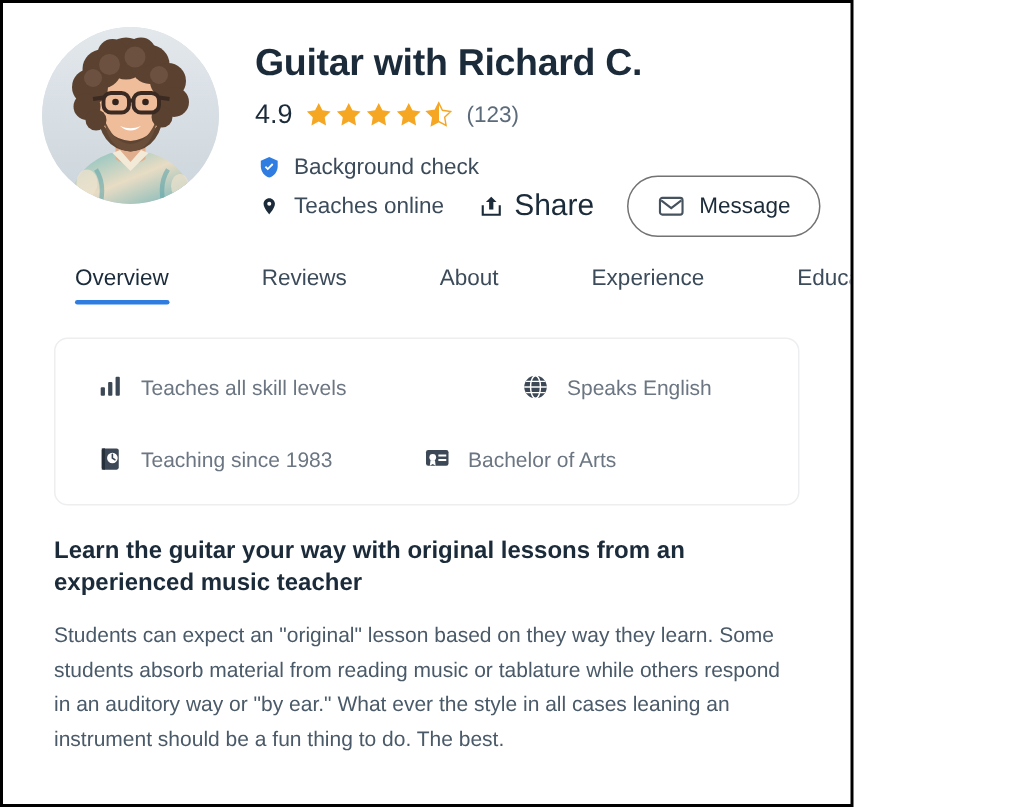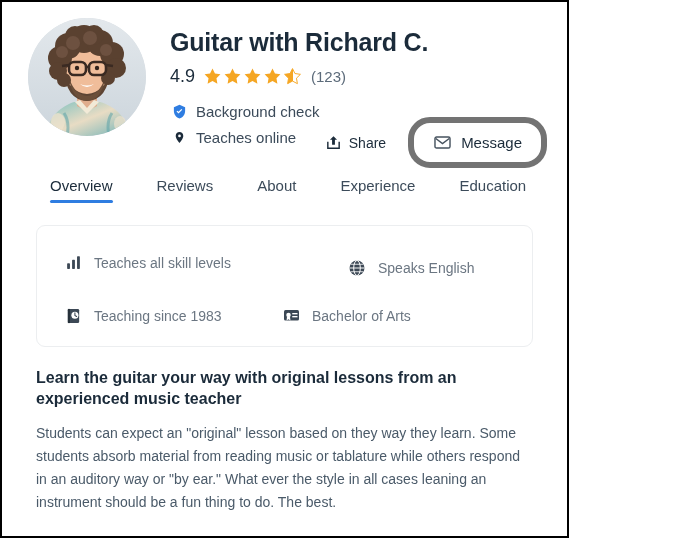--- a/index.html
+++ b/index.html
@@ -108,49 +108,50 @@
     position: absolute;
     right: 20px;
     top: 115px;
     display: flex;
     align-items: center;
   }
   .share-btn {
     display: flex;
     align-items: center;
     gap: 7px;
-    font-size: 14px;
+    font-size: 20px;
     color: #1b2b3a;
     cursor: pointer;
     padding: 6px 4px;
     background: none;
     border: none;
     font-family: "Liberation Sans", sans-serif;
   }
   .message-btn {
     display: flex;
     align-items: center;
     gap: 9px;
     font-size: 15px;
     color: #1b2b3a;
     background: #ffffff;
-    border: 6px solid #737373;
+    border: 1px solid #737373;
     border-radius: 22px;
     padding: 10px 19px;
     margin-left: 18px;
     cursor: pointer;
     font-family: "Liberation Sans", sans-serif;
   }
 
   
   .tabs {
     display: flex;
     align-items: flex-end;
     margin-top: 22px;
     padding-left: 34px;
+    gap: 18px;
   }
   .tab {
     font-size: 15px;
     color: #3c4b5a;
     padding-bottom: 9px;
     margin-right: 44px;
     cursor: pointer;
     position: relative;
     white-space: nowrap;
   }
@@ -403,21 +404,21 @@
       <div class="info-item slot-a">
         <span class="info-icon">
           <svg width="17" height="17" viewBox="0 0 24 24">
                 <rect x="3" y="13" width="4" height="8" rx="1" fill="#3c4855"></rect>
                 <rect x="10" y="8" width="4" height="13" rx="1" fill="#3c4855"></rect>
                 <rect x="17" y="3" width="4" height="18" rx="1" fill="#3c4855"></rect>
               </svg>
         </span>
         <span class="info-label">Teaches all skill levels</span>
       </div>
-      <div class="info-item" style="margin-left:78px;margin-top:10px;">
+      <div class="info-item" style="margin-left:78px;">
         <span class="info-icon">
           <svg width="18" height="18" viewBox="0 0 24 24">
                 <circle cx="12" cy="12" r="10" fill="#3c4855"></circle>
                 <ellipse cx="12" cy="12" rx="4.4" ry="10" fill="none" stroke="#ffffff" stroke-width="1.3"></ellipse>
                 <line x1="2" y1="12" x2="22" y2="12" stroke="#ffffff" stroke-width="1.3"></line>
                 <line x1="3.6" y1="7" x2="20.4" y2="7" stroke="#ffffff" stroke-width="1.1"></line>
                 <line x1="3.6" y1="17" x2="20.4" y2="17" stroke="#ffffff" stroke-width="1.1"></line>
               </svg>
         </span>
         <span class="info-label">Speaks English</span>

